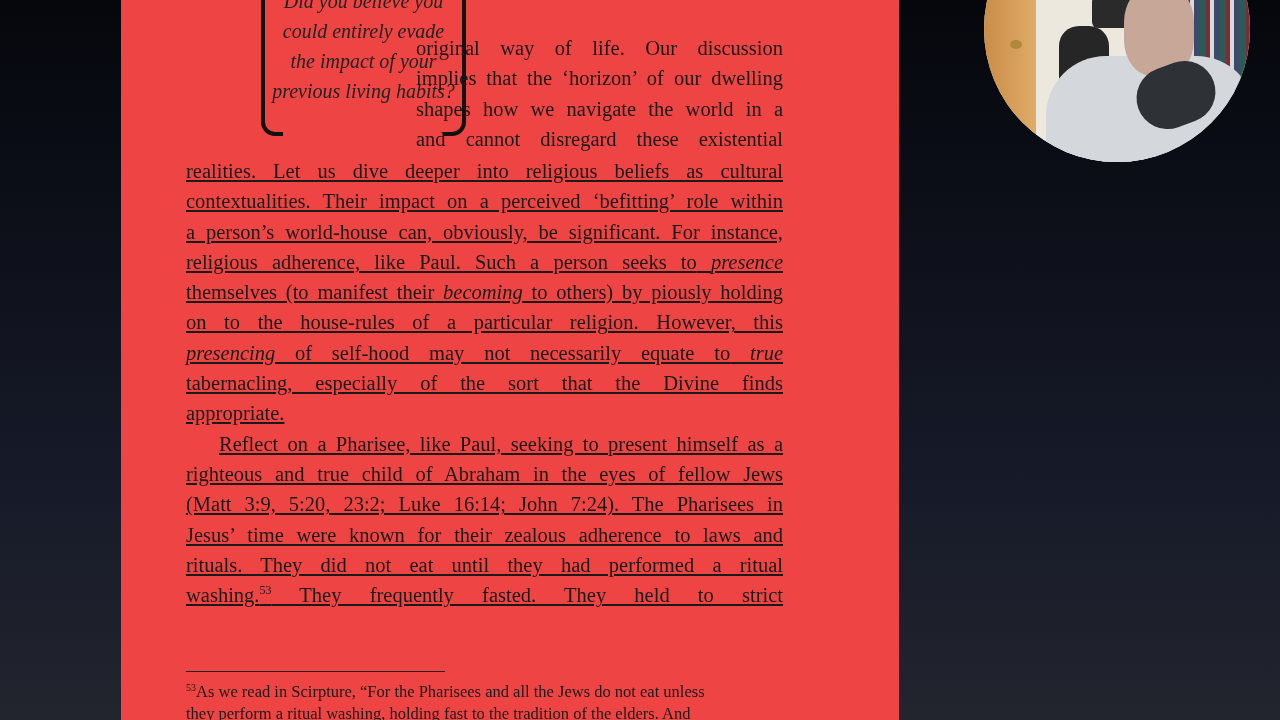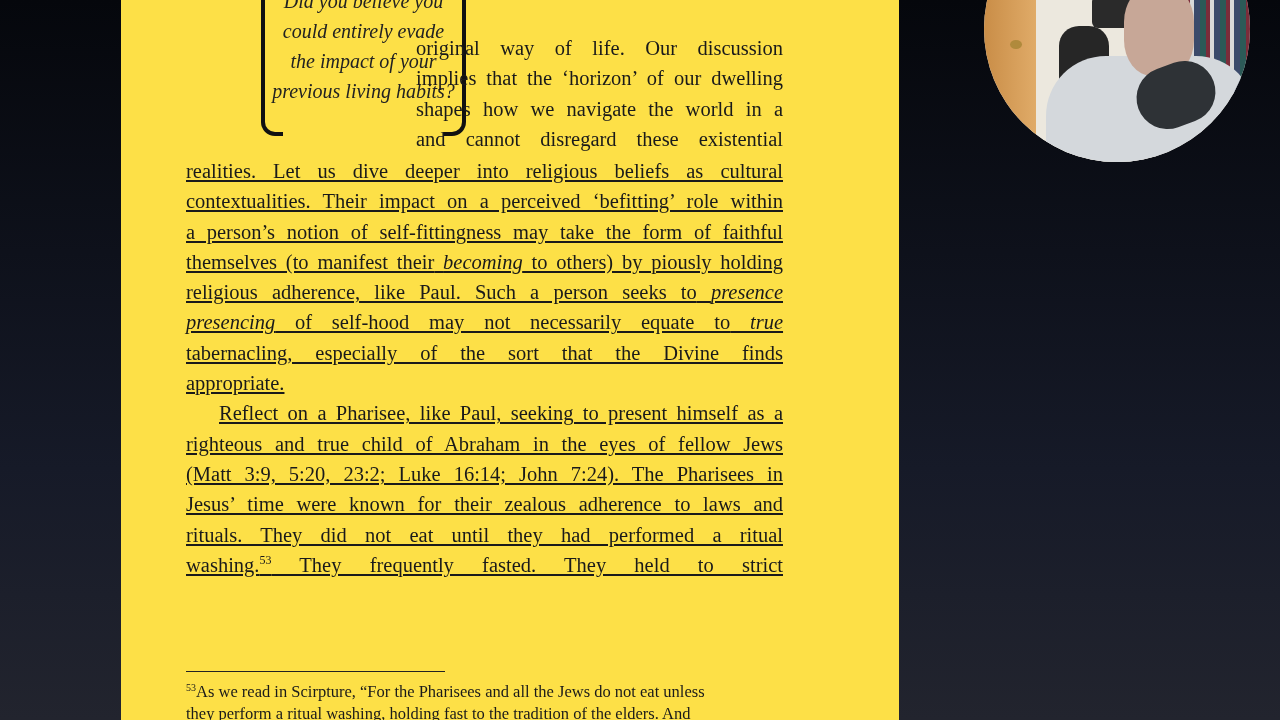--- a/index.html
+++ b/index.html
@@ -3,21 +3,21 @@
 <meta charset="utf-8">
 <style>
   html, body { margin: 0; padding: 0; }
   body {
     width: 1280px; height: 720px; overflow: hidden; position: relative;
     background: linear-gradient(180deg, #05070c 0%, #0e111b 35%, #161a28 65%, #22242e 100%);
     font-family: "Liberation Serif", "DejaVu Serif", serif;
   }
   .page {
     position: absolute; left: 121px; top: 0; width: 778px; height: 720px;
-    background: #fde047; overflow: hidden;
+    background: #ef4444; overflow: hidden;
   }
   .page-content {
     position: absolute; left: 65px; top: 0; width: 597px;
     color: #1a1a1a; font-size: 20.5px; line-height: 30.3px;
   }
   .pullquote {
     position: absolute; left: 75px; top: -14px; width: 205px; height: 150px;
   }
   .pullquote .bracket {
     position: absolute; top: 0; width: 18px; height: 146px;
@@ -85,23 +85,24 @@
     <div class="wrap-lines">
       <span class="line">original way of life. Our discussion</span>
       <span class="line">implies that the ‘horizon’ of our dwelling</span>
       <span class="line">shapes how we navigate the world in a</span>
       <span class="line">and cannot disregard these existential</span>
     </div>
 
     <div class="body-lines">
       <span class="line">realities. Let us dive deeper into religious beliefs as cultural</span>
       <span class="line">contextualities. Their impact on a perceived ‘befitting’ role within</span>
-      <span class="line">a person’s notion of self-fittingness may take the form of faithful</span>
+      <span class="line">a person’s world-house can, obviously, be significant. For instance,</span>
+      <span class="line"><span>religious adherence, like Paul. Such a person seeks to</span> <em>presence</em></span>
       <span class="line"><span>themselves (to manifest their</span> <em>becoming</em><span> to others) by piously holding</span></span>
-      <span class="line"><span>religious adherence, like Paul. Such a person seeks to</span> <em>presence</em></span>
+      <span class="line">on to the house-rules of a particular religion. However, this</span>
       <span class="line"><em>presencing</em> <span>of self-hood may not necessarily equate to</span> <em>true</em></span>
       <span class="line">tabernacling, especially of the sort that the Divine finds</span>
       <span class="line last">appropriate.</span>
 
       <span class="line indent">Reflect on a Pharisee, like Paul, seeking to present himself as a</span>
       <span class="line">righteous and true child of Abraham in the eyes of fellow Jews</span>
       <span class="line">(Matt 3:9, 5:20, 23:2; Luke 16:14; John 7:24). The Pharisees in</span>
       <span class="line">Jesus’ time were known for their zealous adherence to laws and</span>
       <span class="line">rituals. They did not eat until they had performed a ritual</span>
       <span class="line"><span>washing.</span><sup>53</sup><span> They frequently fasted. They held to strict</span></span>

